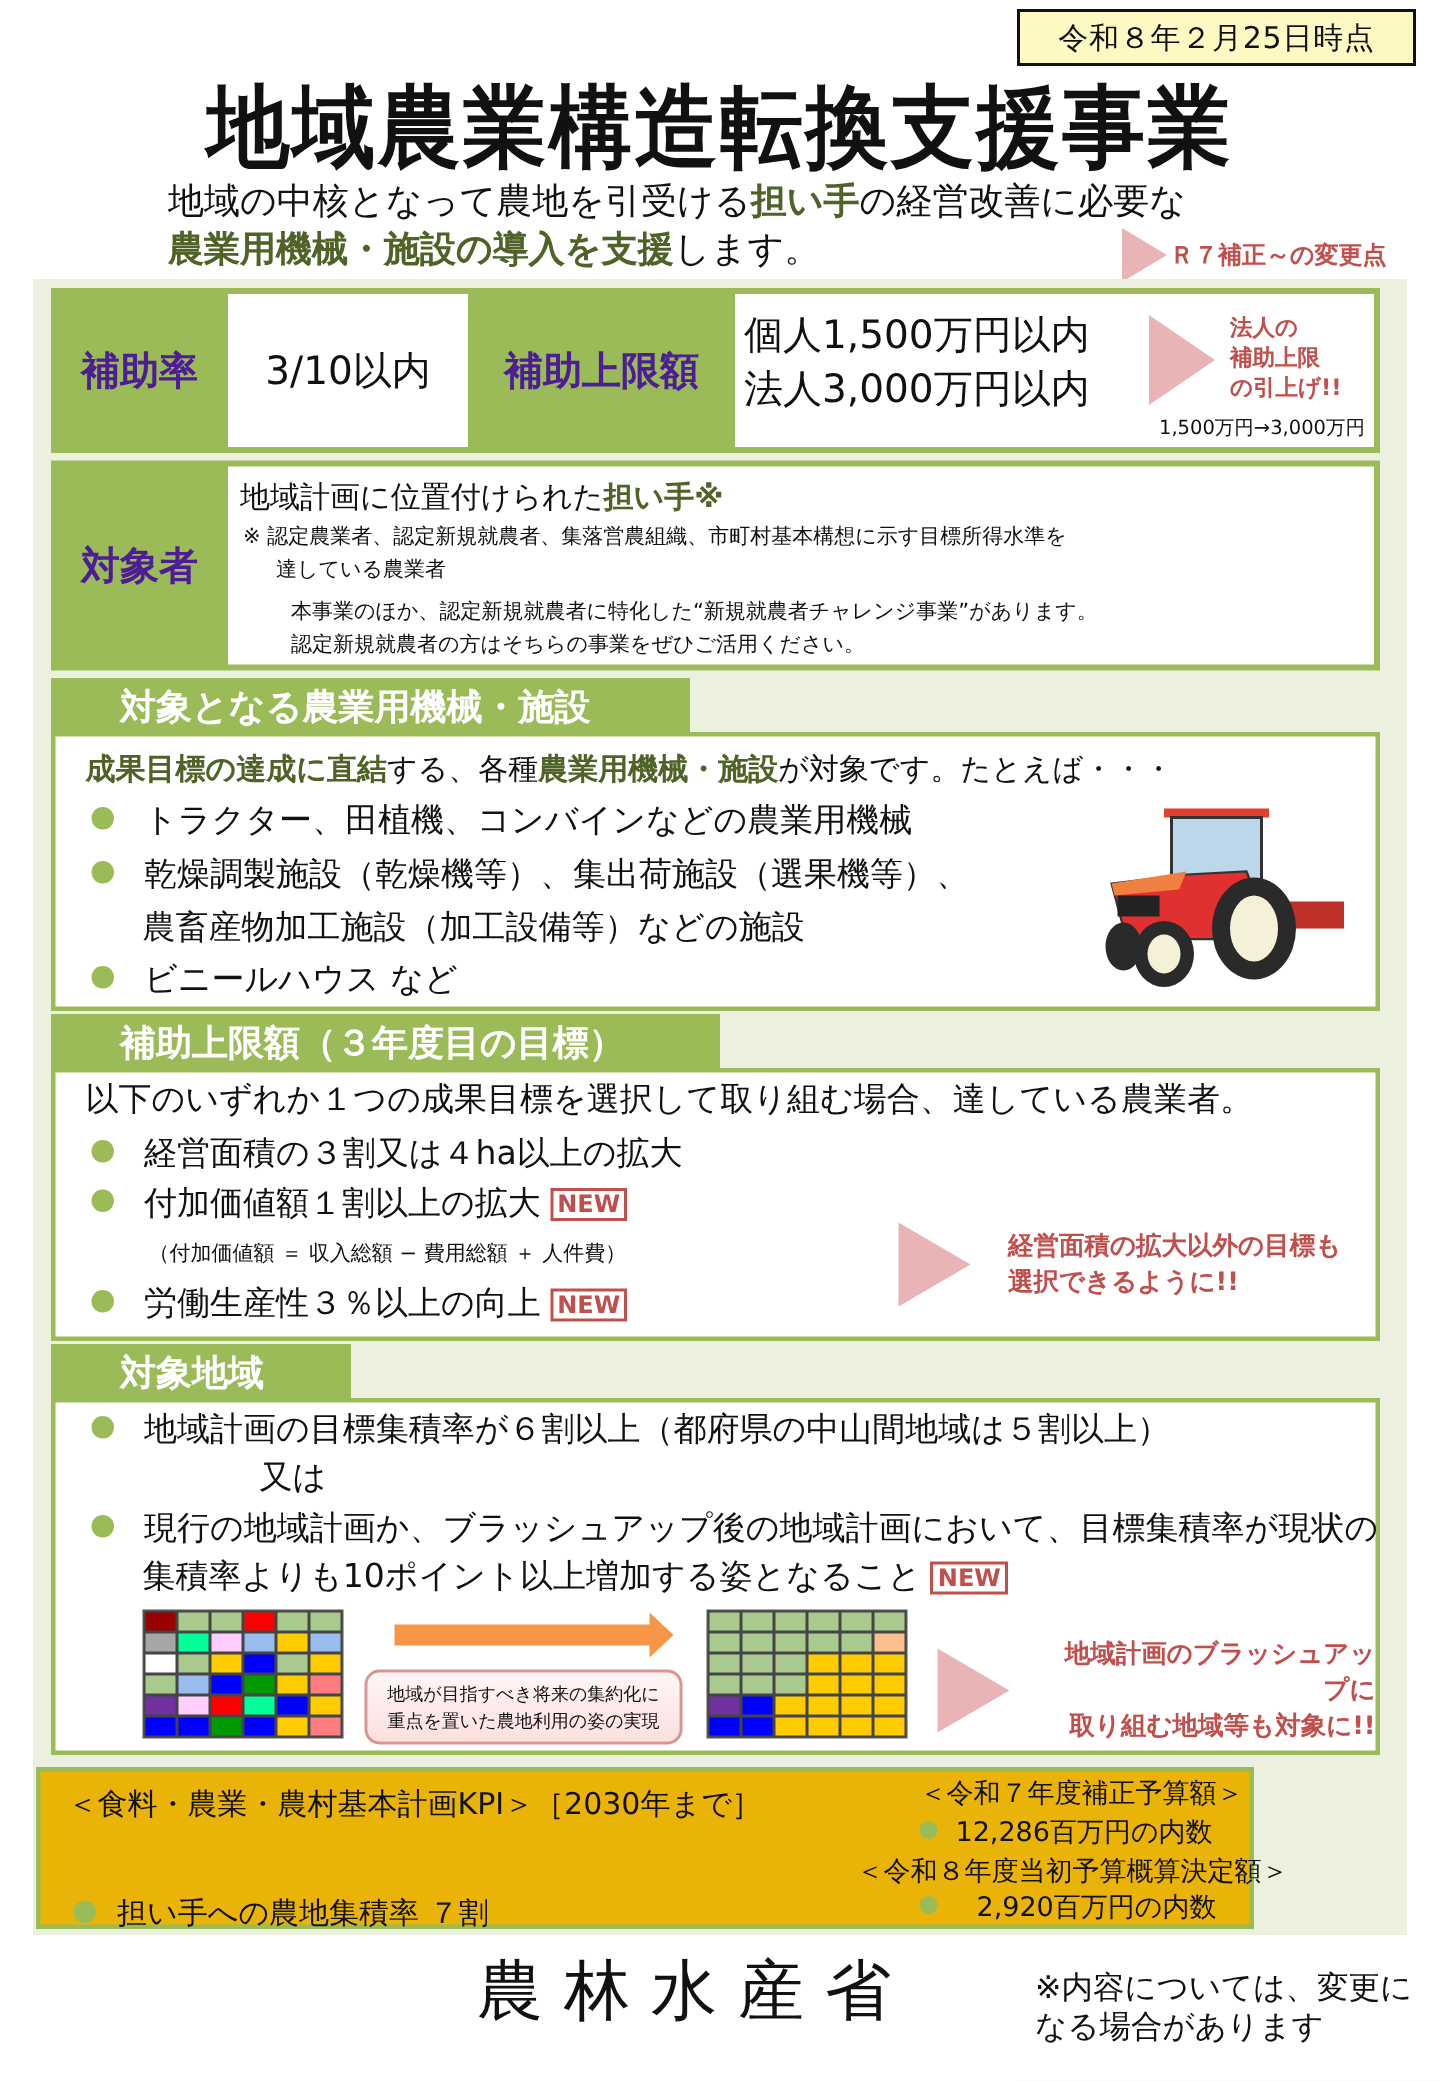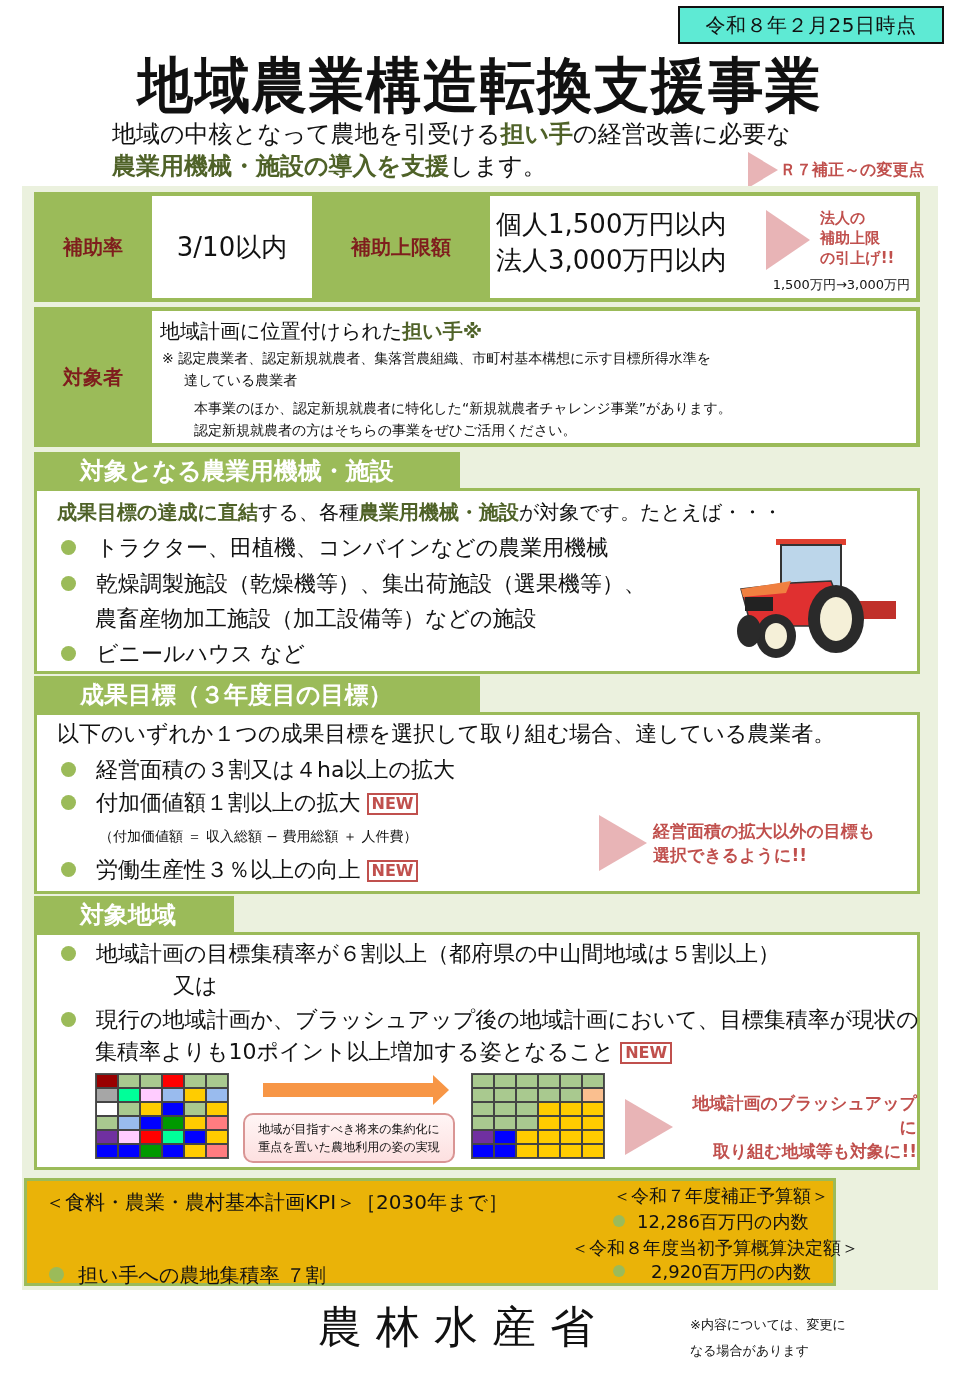--- a/index.html
+++ b/index.html
@@ -1,53 +1,53 @@
 <!DOCTYPE html>
 <html><head>
 <meta charset="utf-8">
 <style>
   * { box-sizing: border-box; margin: 0; padding: 0; }
   html, body { width: 960px; height: 1387px; background: #ffffff; overflow: hidden; }
   body { font-family: "DejaVu Sans", "Liberation Sans", sans-serif; color: #111; position: relative; }
 
   .abs { position: absolute; }
-  .date-box { left: 678px; top: 6px; width: 266px; height: 38px; border: 2px solid #111; display: flex; align-items: center; justify-content: center; font-size: 20px; letter-spacing: 0.5px; background: #5eead4; }
+  .date-box { left: 678px; top: 6px; width: 266px; height: 38px; border: 2px solid #111; display: flex; align-items: center; justify-content: center; font-size: 20px; letter-spacing: 0.5px; background: #fef9c3; }
   .main-title { left: 0; width: 960px; top: 46px; text-align: center; font-size: 60px; font-weight: bold; letter-spacing: 2px; line-height: 78px; transform: scaleX(0.92); }
   .lead1 { left: 112px; top: 118px; font-size: 24px; line-height: 32px; }
   .lead2 { left: 112px; top: 150px; font-size: 24px; line-height: 32px; }
   .accent { color: #4f6228; font-weight: bold; }
   .change-note { left: 748px; top: 152px; display: flex; align-items: center; }
   .tri { width: 0; height: 0; border-top: 18px solid transparent; border-bottom: 18px solid transparent; border-left: 30px solid #e8b4b6; }
   .change-note .txt { color: #c0504d; font-weight: bold; font-size: 16px; margin-left: 2px; }
 
   .panel-bg { left: 22px; top: 186px; width: 916px; height: 1104px; background: #ebf1de; }
 
   .row1 { left: 34px; top: 192px; width: 886px; height: 110px; background: #9bbb59; }
-  .cell-label { position: absolute; color: #7f1d1d; font-weight: bold; font-size: 20px; display: flex; align-items: center; justify-content: center; }
+  .cell-label { position: absolute; color: #4c1d95; font-weight: bold; font-size: 26px; display: flex; align-items: center; justify-content: center; }
   .cell-white { position: absolute; background: #fff; }
   .row2 { left: 34px; top: 307px; width: 886px; height: 140px; background: #9bbb59; }
 
   .sec-head { position: absolute; background: #9bbb59; color: #fff; font-weight: bold; font-size: 24px; padding-left: 46px; display: flex; align-items: center; }
   .sec-box { position: absolute; border: 3px solid #9bbb59; background: #fff; }
   .bullet { display: inline-block; width: 15px; height: 15px; border-radius: 50%; background: #9bbb59; margin-right: 20px; vertical-align: middle; position: relative; top: -2px; }
   .line { position: absolute; font-size: 22px; line-height: 30px; white-space: nowrap; }
   .new-tag { display: inline-block; border: 2px solid #c0504d; color: #c0504d; font-weight: bold; font-size: 16px; line-height: 18px; padding: 0 3px; margin-left: 6px; vertical-align: middle; }
   .red-note { position: absolute; display: flex; align-items: center; }
   .red-note .tri-big { width: 0; height: 0; border-top: 28px solid transparent; border-bottom: 28px solid transparent; border-left: 48px solid #e8b4b6; }
-  .red-note .t { color: #c0504d; font-weight: bold; font-size: 17px; line-height: 24px; margin-left: 6px; }
+  .red-note .t { color: #c0504d; font-weight: bold; font-size: 17px; line-height: 24px; margin-left: 25px; }
 
   .grid { position: absolute; display: grid; grid-template-columns: repeat(6, 1fr); grid-template-rows: repeat(6, 1fr); border: 1px solid #555; }
   .grid div { border: 1px solid #444; }
   .arrow-body { position: absolute; height: 14px; background: #f79646; }
   .arrow-head { position: absolute; width: 0; height: 0; border-top: 15px solid transparent; border-bottom: 15px solid transparent; border-left: 16px solid #f79646; }
   .pink-box { position: absolute; border: 2px solid #d99594; border-radius: 10px; background: linear-gradient(#fff5f5, #fde0e0); font-size: 12px; line-height: 18px; text-align: center; display: flex; align-items: center; justify-content: center; flex-direction: column; }
 
   .kpi-box { position: absolute; left: 24px; top: 1178px; width: 812px; height: 108px; border: 3px solid #9bbb59; background: #eab308; }
   .ministry { left: 318px; top: 1298px; font-size: 44px; letter-spacing: 14px; font-family: "DejaVu Serif", "Liberation Serif", serif; }
-  .disclaimer { left: 690px; top: 1312px; font-size: 13px; line-height: 26px; }
+  .disclaimer { left: 690px; top: 1312px; font-size: 21px; line-height: 26px; }
 </style>
 </head>
 <body>
 
 <div class="abs date-box">令和８年２月25日時点</div>
 <div class="abs main-title">地域農業構造転換支援事業</div>
 <div class="abs lead1">
   <span>地域の中核となって農地を引受ける</span><span class="accent">担い手</span><span>の経営改善に必要な</span>
 </div>
 <div class="abs lead2">
@@ -106,21 +106,21 @@
     <path d="M10 58 L60 50 L55 62 L12 66 Z" fill="#f08040"></path>
     <rect x="14" y="66" width="28" height="14" fill="#222"></rect>
     <ellipse cx="105" cy="88" rx="28" ry="34" fill="#2a2a2a"></ellipse>
     <ellipse cx="105" cy="88" rx="16" ry="22" fill="#f5f0d8"></ellipse>
     <ellipse cx="45" cy="105" rx="20" ry="22" fill="#2a2a2a"></ellipse>
     <ellipse cx="45" cy="105" rx="11" ry="13" fill="#f5f0d8"></ellipse>
     <ellipse cx="18" cy="100" rx="12" ry="16" fill="#2a2a2a"></ellipse>
   </svg>
 </div>
 
-<div class="sec-head" style="left:34px;top:676px;width:446px;height:38px;">成果目標（３年度目の目標）</div>
+<div class="sec-head" style="left:34px;top:676px;width:446px;height:38px;">補助上限額（３年度目の目標）</div>
 <div class="sec-box" style="left:34px;top:712px;width:886px;height:182px;">
   <div class="line" style="left:20px;top:4px;">以下のいずれか１つの成果目標を選択して取り組む場合、達している農業者。</div>
   <div class="line" style="left:24px;top:40px;"><span class="bullet"></span><span>経営面積の３割又は４ha以上の拡大</span></div>
   <div class="line" style="left:24px;top:73px;"><span class="bullet"></span><span>付加価値額１割以上の拡大</span><span class="new-tag">NEW</span></div>
   <div class="line" style="left:62px;top:106px;font-size:14px;">（付加価値額 ＝ 収入総額 − 費用総額 ＋ 人件費）</div>
   <div class="line" style="left:24px;top:140px;"><span class="bullet"></span><span>労働生産性３％以上の向上</span><span class="new-tag">NEW</span></div>
   <div class="red-note" style="left:562px;top:100px;">
     <span class="tri-big"></span>
     <span class="t" style="white-space:pre-line;">経営面積の拡大以外の目標も
 選択できるように!!</span>

